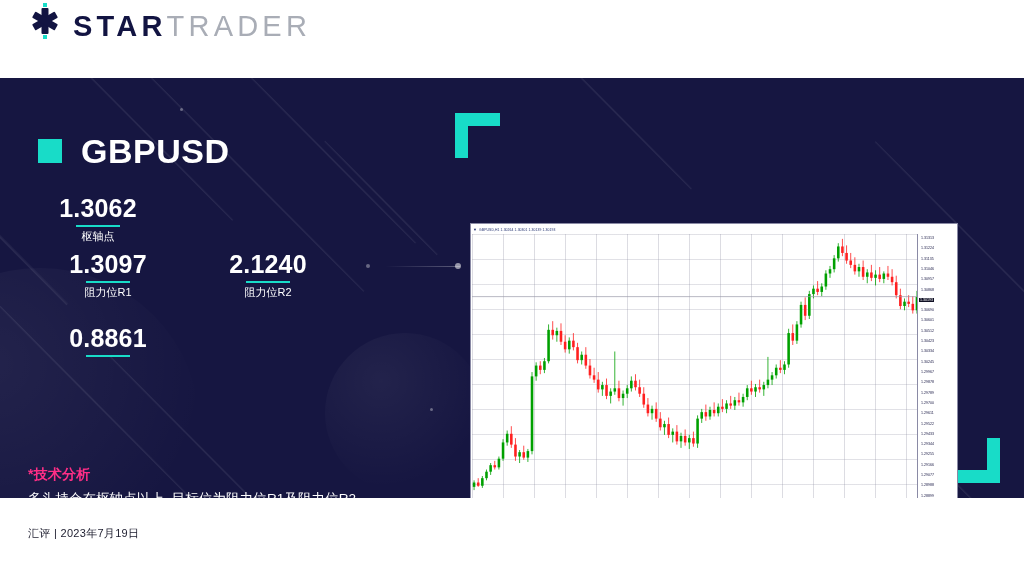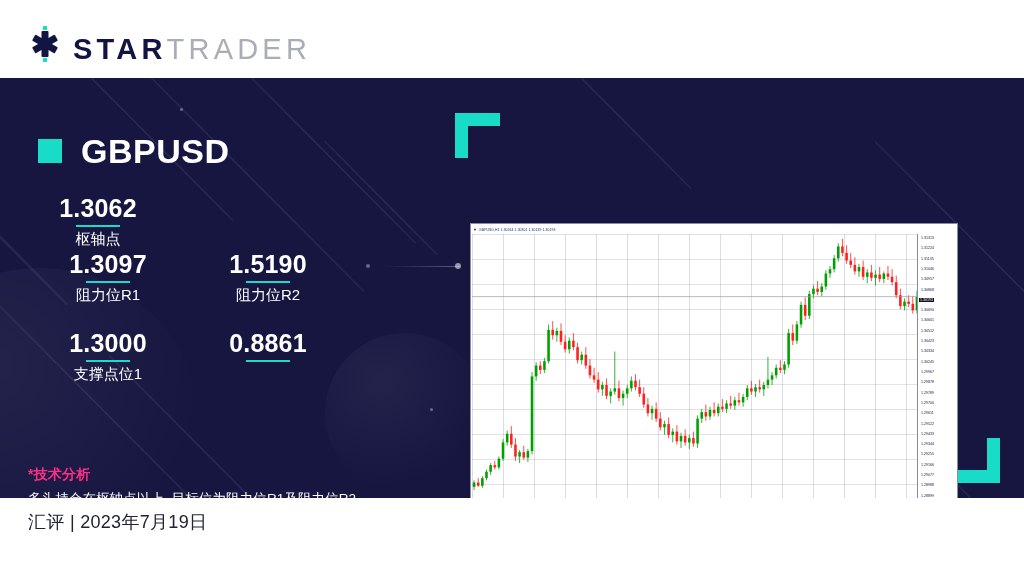--- a/index.html
+++ b/index.html
@@ -7,21 +7,21 @@
   body {
     font-family:"Liberation Sans", sans-serif;
     background:#ffffff;
     position:relative;
   }
 
   
   .header {
     position:absolute; left:0; top:0; width:1024px; height:64px;
     background:#ffffff;
-    display:flex; align-items:flex-end;
+    display:flex; align-items:flex-start;
   }
   .logo-wrap { display:flex; align-items:center; margin-left:28px; }
   .logo-mark { position:relative; width:34px; height:36px; flex:none; }
   .logo-mark svg { display:block; }
   .logo-text { margin-left:11px; display:flex; align-items:baseline;
     font-size:29px; letter-spacing:4.2px; font-weight:bold; line-height:1; }
   .logo-star { color:#121442; }
   .logo-trader { color:#a9adb6; font-weight:normal;margin-top:12px; }
 
   
@@ -45,21 +45,21 @@
   
   .left { position:absolute; left:0; top:0; width:430px; height:420px; }
   .pair-row { position:absolute; left:38px; top:56px; display:flex; align-items:center; }
   .pair-square { width:24px; height:24px; background:#18dcc8; flex:none; }
   .pair-name { margin-left:19px; color:#ffffff; font-size:34px; font-weight:bold; letter-spacing:.5px; line-height:1; }
 
   .pivot-block { position:absolute; left:38px; top:116px; width:120px; text-align:center; }
   .stat { text-align:center; }
   .stat-val { color:#ffffff; font-size:25px; font-weight:bold; line-height:1.12; letter-spacing:.2px; }
   .stat-rule { width:44px; height:2px; background:#18dcc8; margin:3px auto 3px auto; }
-  .stat-lbl { color:#ffffff; font-size:15px; line-height:1.2; }
+  .stat-lbl { color:#ffffff; font-size:11px; line-height:1.2; }
 
   .grid2 { position:absolute; left:28px; top:172px; width:320px; }
   .grid-row { display:flex; }
   .grid-cell { width:160px; }
   .grid-row.second { margin-top:25px; }
 
   .ta-title { position:absolute; left:28px; top:388px; color:#ff2e86; font-size:14px; font-weight:bold; letter-spacing:.2px; }
   .ta-body { position:absolute; left:28px; top:410px; width:370px; color:#ffffff;
     font-size:13.5px; line-height:1.62; letter-spacing:.1px; }
 
@@ -98,22 +98,22 @@
   }
   .price-axis .tick { position:absolute; left:3px; white-space:nowrap; }
   .price-axis .tick.hl { background:#101024; color:#ffffff; padding:0 1px; left:1px; }
 
   
   .footer {
     position:absolute; left:0; top:498px; width:1024px; height:78px;
     background:#ffffff;
   }
   .footer-text {
-    position:absolute; left:28px; top:12px;
-    color:#222233; font-size:18px; letter-spacing:.3px;
+    position:absolute; left:28px; top:28px;
+    color:#222233; font-size:11px; letter-spacing:.3px;
   }
 </style>
 </head>
 <body>
 
 <div class="header">
   <div class="logo-wrap">
     <div class="logo-mark">
       <svg width="34" height="36" viewBox="0 0 34 36">
         <rect x="15" y="0" width="4" height="4" fill="#18dcc8"></rect>
@@ -168,31 +168,26 @@
     </div>
 
     <div class="grid2">
       <div class="grid-row">
         <div class="grid-cell stat">
           <div class="stat-val">1.3097</div>
           <div class="stat-rule"></div>
           <div class="stat-lbl">阻力位R1</div>
         </div>
         <div class="grid-cell stat">
-          <div class="stat-val">1.5190</div>
+          <div class="stat-val">2.1240</div>
           <div class="stat-rule"></div>
           <div class="stat-lbl">阻力位R2</div>
         </div>
       </div>
       <div class="grid-row second">
-        <div class="grid-cell stat">
-          <div class="stat-val">1.3000</div>
-          <div class="stat-rule"></div>
-          <div class="stat-lbl">支撑点位1</div>
-        </div>
         <div class="grid-cell stat">
           <div class="stat-val">0.8861</div>
           <div class="stat-rule"></div>
         </div>
       </div>
     </div>
 
     <div class="ta-title">*技术分析</div>
     <div class="ta-body">
       <div>多头持仓在枢轴点以上, 目标位为阻力位R1及阻力位R2。</div>

